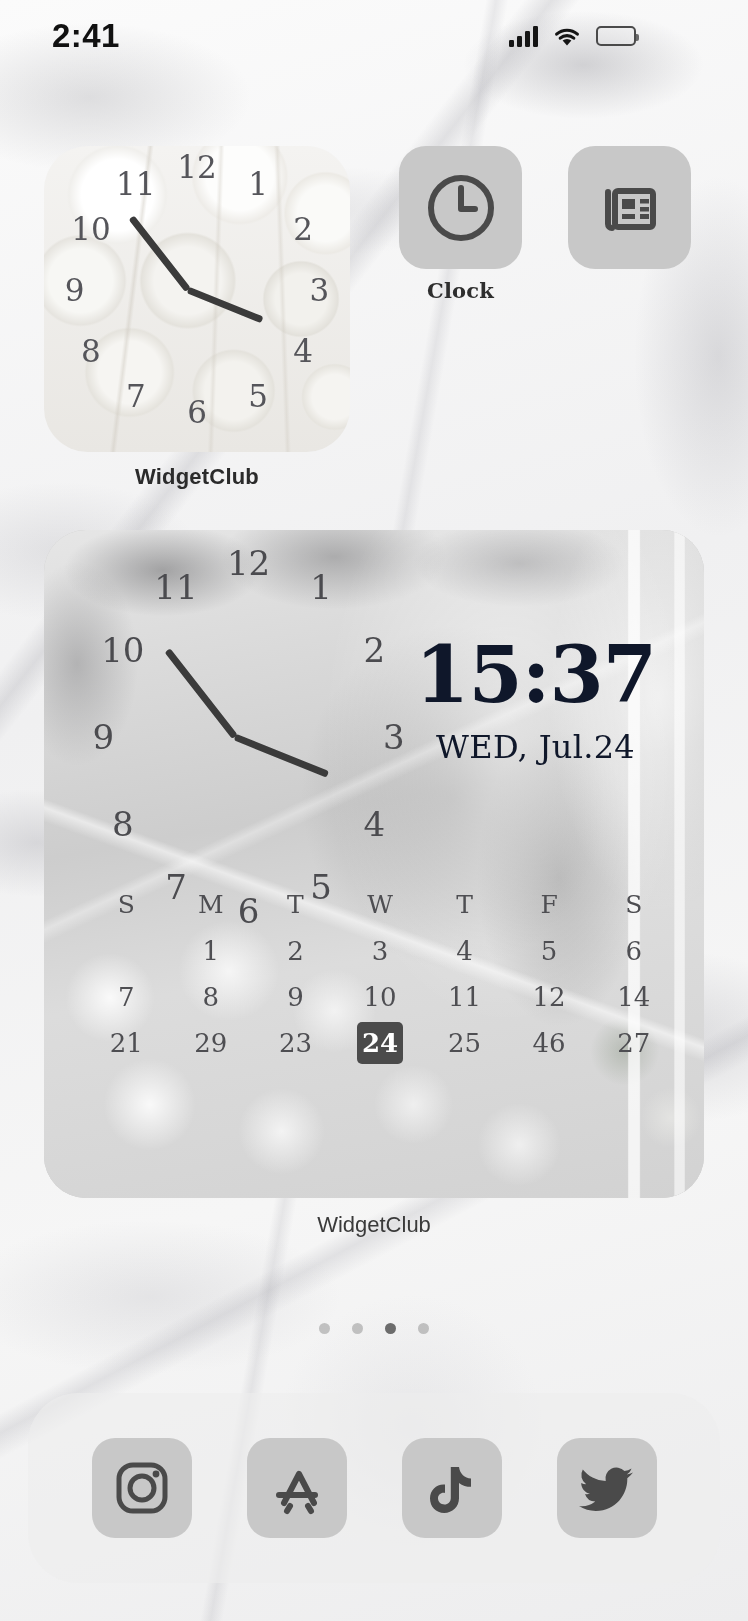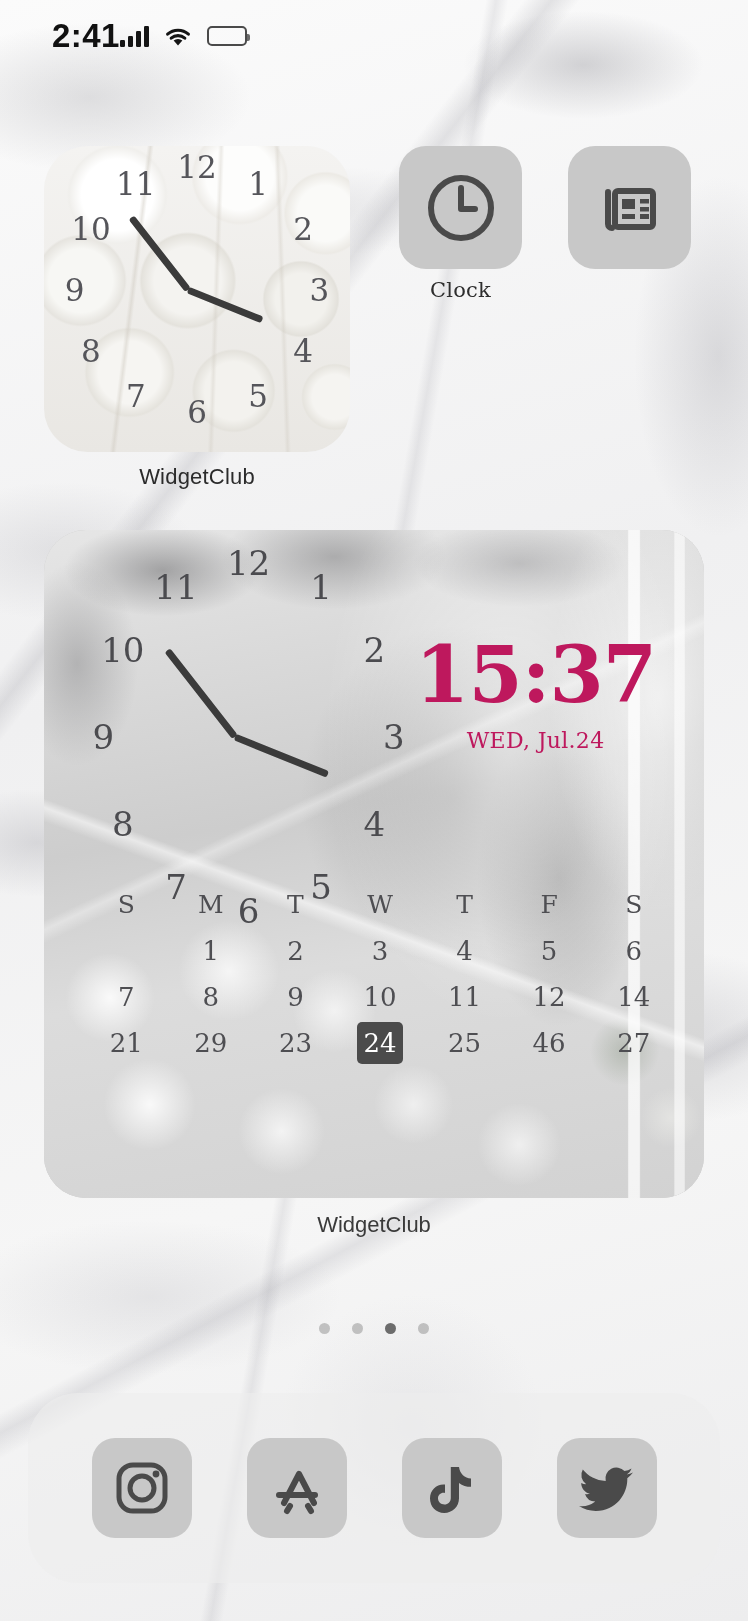--- a/index.html
+++ b/index.html
@@ -27,21 +27,21 @@
       radial-gradient(ellipse 180px 90px at 5% 52%, rgba(120,120,130,.22), rgba(0,0,0,0) 60%),
       linear-gradient(128deg, rgba(255,255,255,0) 26%, rgba(120,120,130,.18) 27.4%, rgba(255,255,255,0) 28.8%),
       linear-gradient(100deg, rgba(255,255,255,0) 47%, rgba(135,135,145,.15) 48%, rgba(255,255,255,0) 49.2%),
       linear-gradient(152deg, rgba(255,255,255,0) 70%, rgba(120,120,132,.16) 71%, rgba(255,255,255,0) 72.3%),
       linear-gradient(165deg, #fbfbfb 0%, #f0f0f1 40%, #f6f6f6 70%, #ededee 100%);
   }
 
   
   #statusbar{
     position:absolute; top:0; left:0; width:680px; height:72px;
-    display:flex; align-items:center; justify-content:flex-start;
+    display:flex; align-items:center; justify-content:space-between;
     padding:0 44px 0 52px;
   }
   #clock-time{
     font-size:33px; font-weight:700; color:#111;
     letter-spacing:.4px;
   }
   #status-icons{ display:flex; align-items:center; gap:14px; }
 
   .bars{ display:flex; align-items:flex-end; gap:3px; height:22px; }
   .bars i{ display:block; width:5px; background:#151515; border-radius:1.2px; }
@@ -62,21 +62,21 @@
 
   
   .tile{
     background:#c8c8c8;
     border-radius:27px;
     display:flex; align-items:center; justify-content:center;
   }
   .app-label{
     margin-top:9px; text-align:center;
     font-family:"DejaVu Serif", serif;
-    font-size:21px; color:#2e2e2e; letter-spacing:.2px;
+    font-size:21px; color:#2e2e2e; letter-spacing:.2px;font-weight:bold;
   }
 
   
   #top-area{
     position:absolute; top:146px; left:0; width:748px; height:350px;
     display:flex; padding:0 44px; gap:0;
   }
 
   
   #widget-clock-small{ width:306px; }
@@ -166,44 +166,44 @@
       linear-gradient(90deg, rgba(255,255,255,0) 88.4%, rgba(255,255,255,.75) 88.6%, rgba(255,255,255,.75) 90.2%, rgba(255,255,255,0) 90.4%),
       linear-gradient(90deg, rgba(255,255,255,0) 95.4%, rgba(255,255,255,.6) 95.6%, rgba(255,255,255,.6) 97%, rgba(255,255,255,0) 97.2%),
       linear-gradient(200deg, rgba(255,255,255,0) 56%, rgba(255,255,255,.55) 57%, rgba(255,255,255,0) 58.6%),
       linear-gradient(155deg, rgba(255,255,255,0) 40%, rgba(255,255,255,.35) 41%, rgba(255,255,255,0) 42.4%);
   }
 
   #large-card .dial-num{ font-size:34px; color:#4b4b4f; }
 
   #digital-block{
     position:absolute; right:48px; top:106px; text-align:center;
-    font-family:"DejaVu Serif", serif; color:#be185d;
+    font-family:"DejaVu Serif", serif; color:#0f172a;
   }
   #digital-time{ font-size:78px; font-weight:700; line-height:1; letter-spacing:-1px; }
-  #digital-date{ font-size:22px; margin-top:14px; letter-spacing:.3px; }
+  #digital-date{ font-size:32px; margin-top:14px; letter-spacing:.3px; }
 
   
   #cal{
     position:absolute; left:40px; right:28px; top:352px;
     font-family:"DejaVu Serif", serif; color:#4e4e52;
   }
   #cal .row{ display:grid; grid-template-columns:repeat(7,1fr); }
   #cal .row>div{
     text-align:center; font-size:26px; line-height:46px; height:46px;
     position:relative;
   }
   #cal .hdr>div{ font-size:25px; padding-bottom:4px; }
   #cal .day.today{
     color:#fff;
   }
   #cal .day.today span.box{
     position:absolute; left:50%; top:50%; transform:translate(-50%,-50%);
     width:46px; height:42px; background:#4b4b4b; border-radius:5px; z-index:0;
   }
-  #cal .day.today span.n{ position:relative; z-index:1; font-weight:400; }
+  #cal .day.today span.n{ position:relative; z-index:1; font-weight:700; }
   #cal .day.empty{ color:transparent; }
 
   #large-label{
     margin-top:14px; text-align:center;
     font-size:22px; color:#3a3a3a; font-family:"Liberation Sans", sans-serif;
   }
 
   
   #page-dots{
     position:absolute; top:1323px; left:0; width:748px;

